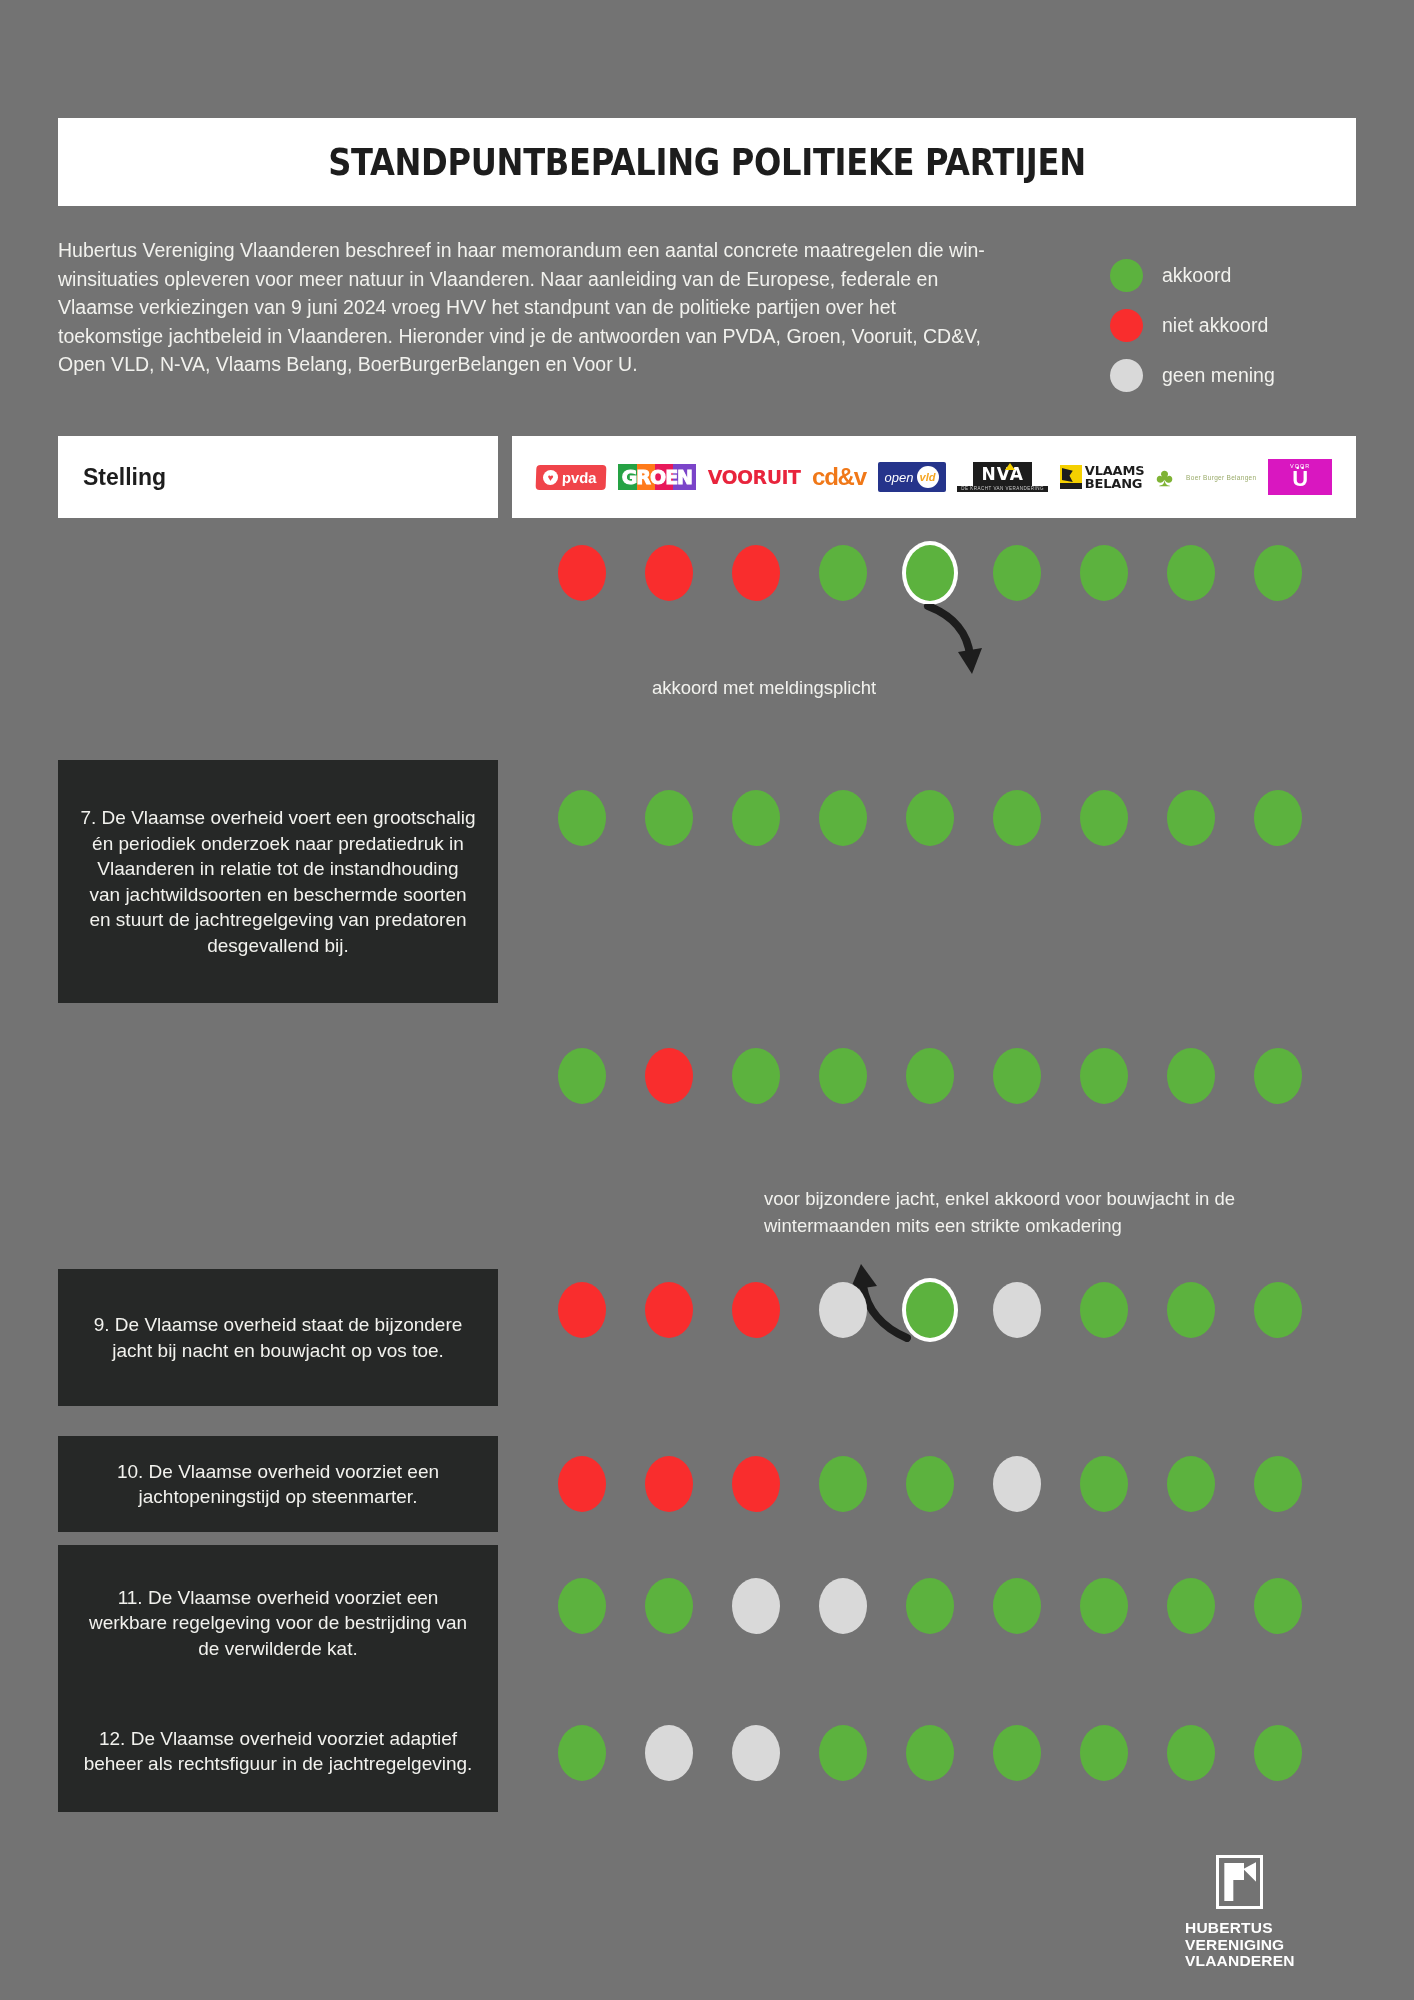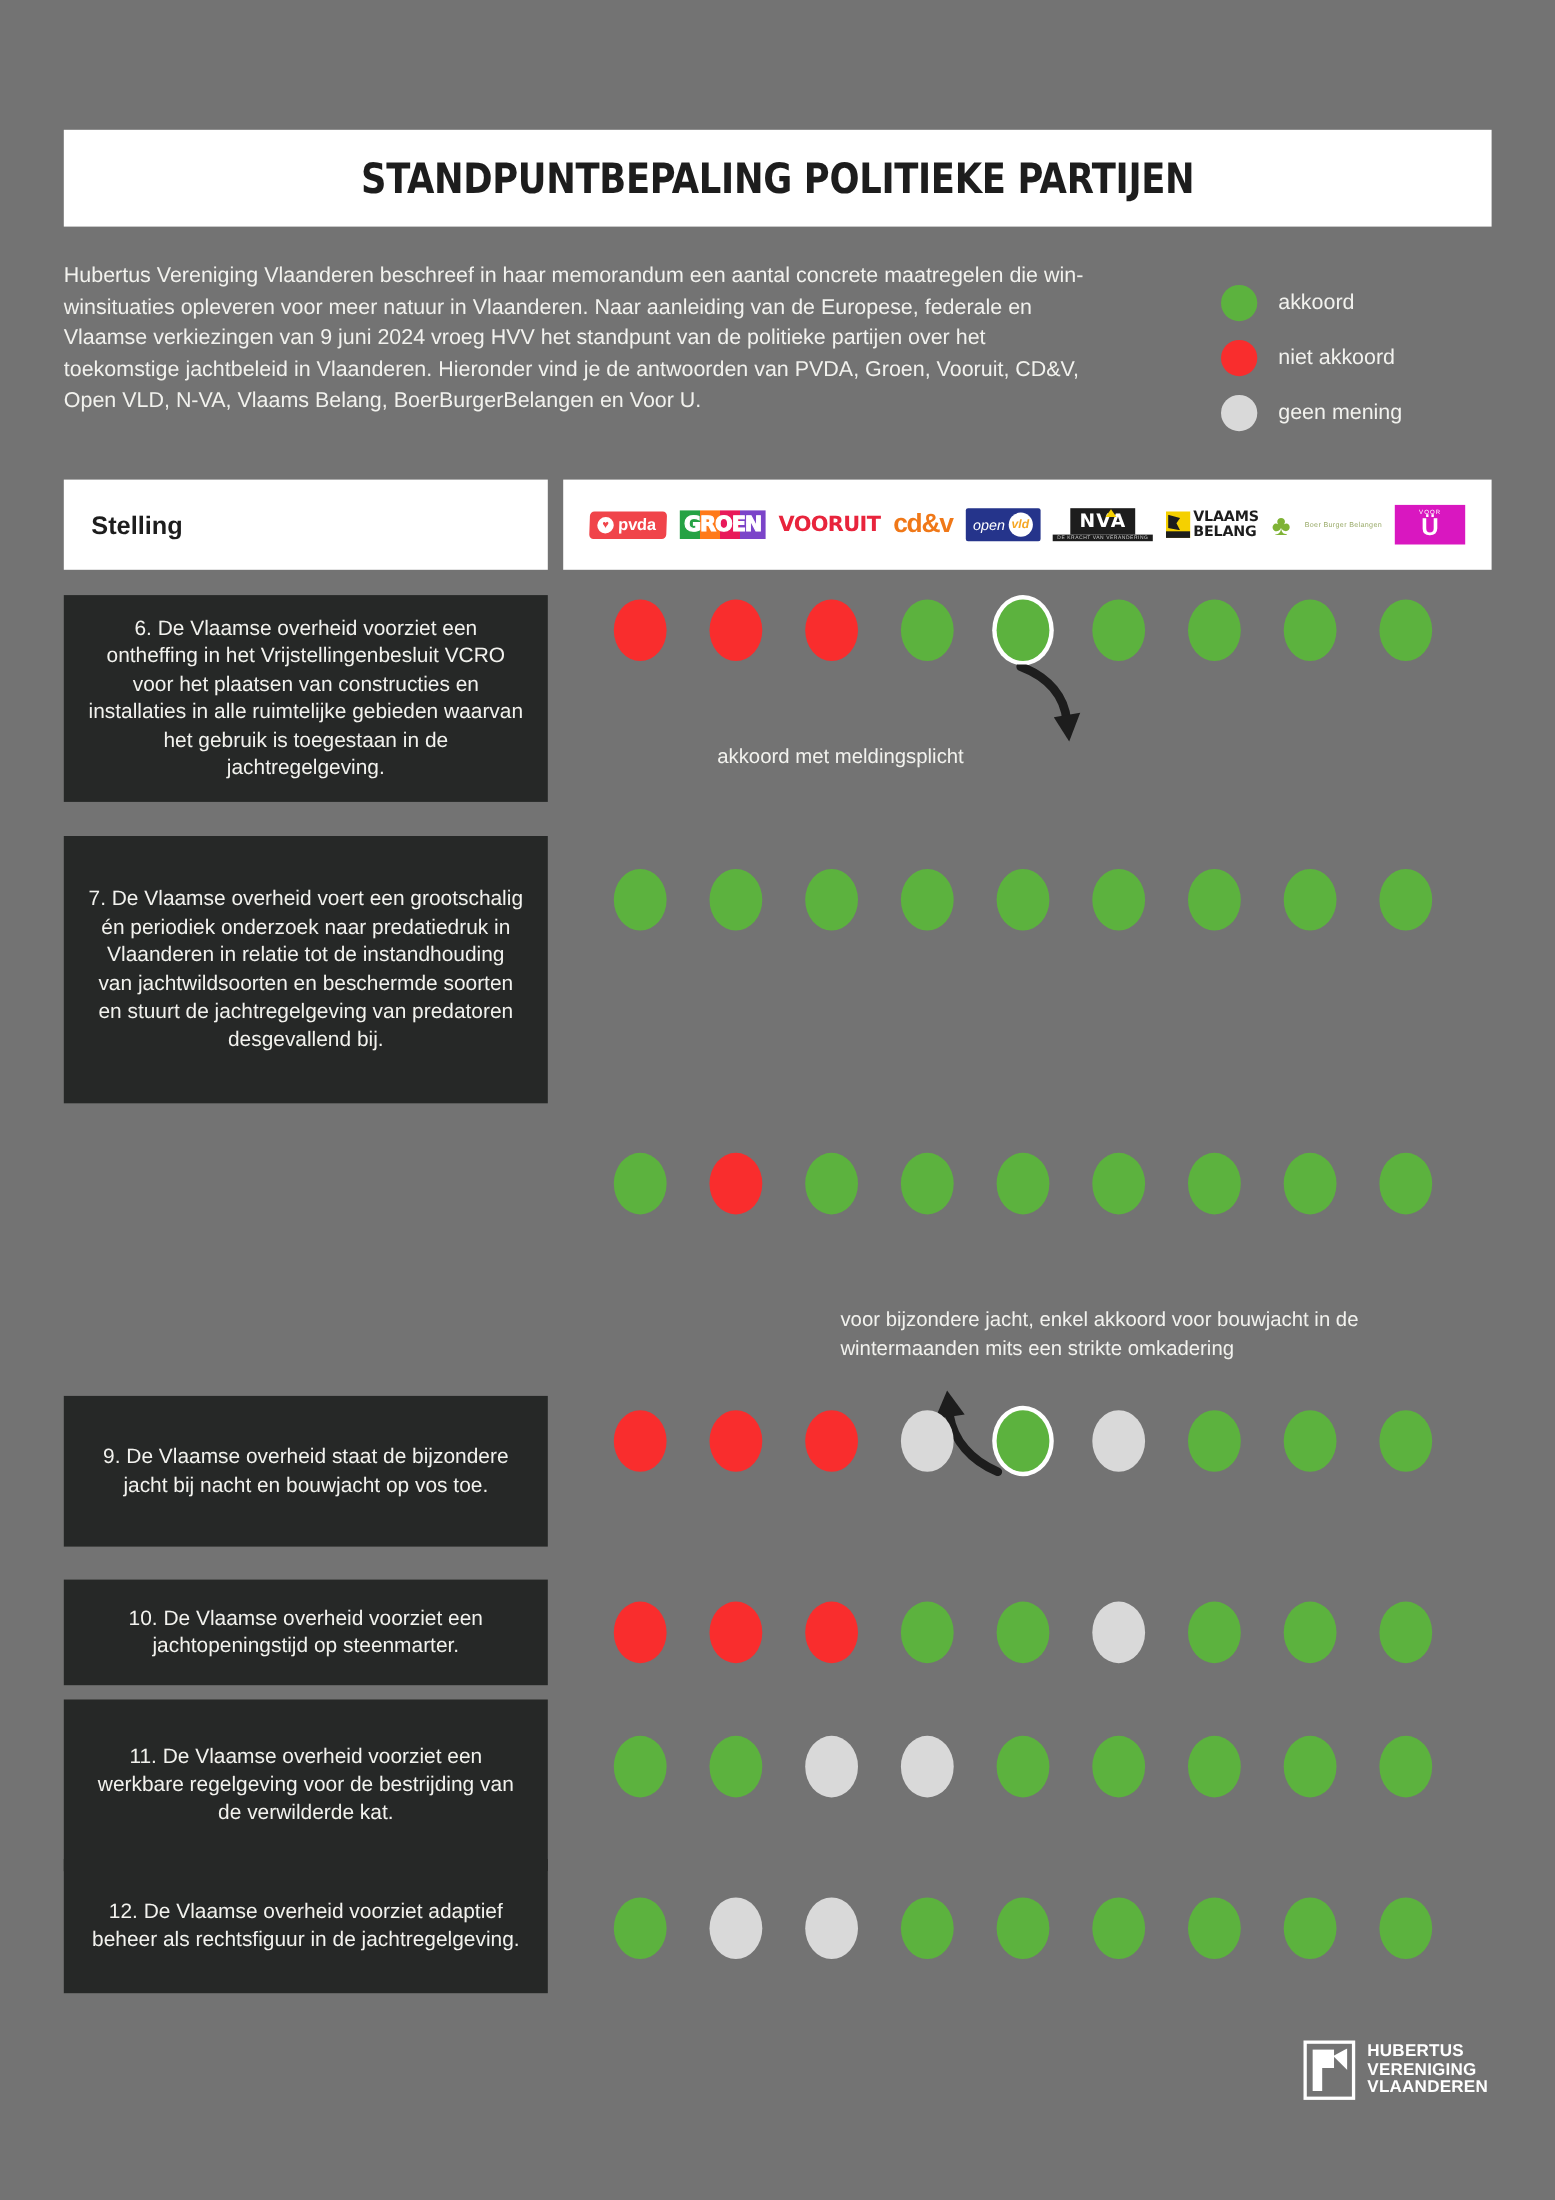--- a/index.html
+++ b/index.html
@@ -148,21 +148,21 @@
   .dot.gray  { background: #d9d9d9; }
   .dot.ring  { box-shadow: 0 0 0 4px #ffffff; }
 
   
   .annotation {
     position: absolute; color: #f2f2ee; font-size: 18.5px; line-height: 27px;
   }
   .arrow-svg { position: absolute; }
 
   
-  .footer-logo { position: absolute; left: 1185px; top: 1855px; display: flex; align-items: center; gap: 11px; }
+  .footer-logo { position: absolute; left: 1185px; top: 1855px; display: flex; align-items: center; gap: 11px; flex-direction: column; }
   .footer-mark { width: 47px; height: 54px; border: 3px solid #ffffff; position: relative; background: transparent; }
   .footer-mark::before {
     content: ""; position: absolute; left: 5px; top: 5px; width: 20px; height: 38px;
     background: #ffffff; clip-path: polygon(0 0,100% 0,100% 45%,45% 45%,45% 100%,0 100%);
   }
   .footer-mark::after {
     content: ""; position: absolute; right: 4px; top: 4px; width: 13px; height: 20px;
     background: #ffffff; clip-path: polygon(100% 0,100% 100%,0 35%);
   }
   .footer-text { color: #ffffff; font-size: 15.5px; font-weight: bold; line-height: 16.5px; letter-spacing: 0.2px; }
@@ -251,23 +251,20 @@
 
     <div class="logo">
       <div class="logo-vooru">
         <span class="vooru-small">VOOR</span>
         <span class="vooru-big">Ü</span>
       </div>
     </div>
 
   </div>
 
-  <div class="card" style="top:541px; height:188px;">
-    <span>6. De Vlaamse overheid voorziet een ontheffing in het Vrijstellingenbesluit VCRO voor het plaatsen van constructies en installaties in alle ruimtelijke gebieden waarvan het gebruik is toegestaan in de jachtregelgeving.</span>
-  </div>
   <div class="dot-row" style="top:545px;">
     <span class="dot red" style="left:0px;"></span>
     <span class="dot red" style="left:87px;"></span>
     <span class="dot red" style="left:174px;"></span>
     <span class="dot green" style="left:261px;"></span>
     <span class="dot green ring" style="left:348px;"></span>
     <span class="dot green" style="left:435px;"></span>
     <span class="dot green" style="left:522px;"></span>
     <span class="dot green" style="left:609px;"></span>
     <span class="dot green" style="left:696px;"></span>

